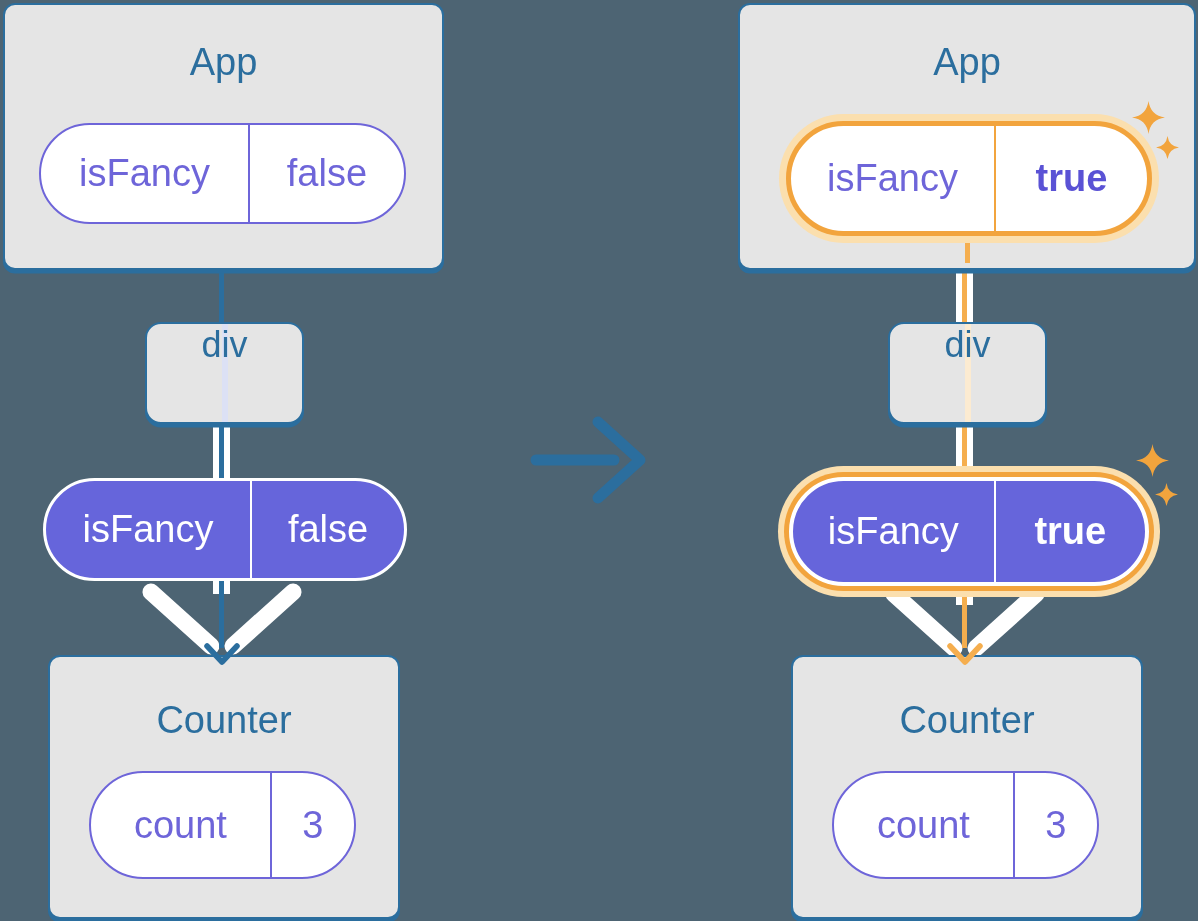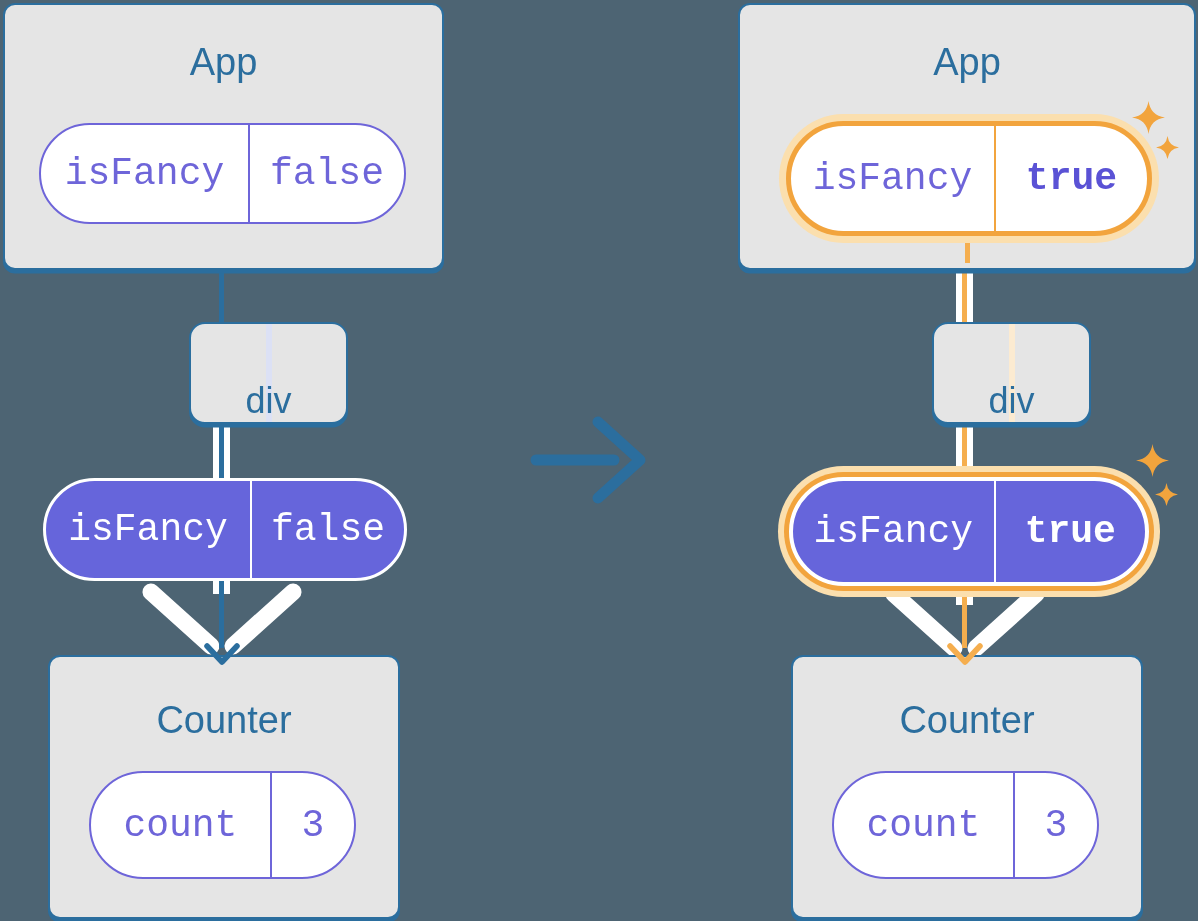--- a/index.html
+++ b/index.html
@@ -14,32 +14,32 @@
     --lavender:#DCE1F5;
     --cream:#FCEBD1;
   }
   html,body{margin:0;padding:0;background:var(--bg);}
   body{font-family:"Liberation Sans", sans-serif;}
   .canvas{position:relative;width:1198px;height:921px;background:var(--bg);overflow:hidden;}
 
   
   .card{position:absolute;background:#e5e5e5;border:2.5px solid var(--blue);
         border-radius:12px;box-shadow:0 3.5px 0 0 var(--blue);z-index:3;}
-  .node{border-radius:16px;display:flex;align-items:flex-end;justify-content:center;margin-left:44px;}
+  .node{border-radius:16px;display:flex;align-items:flex-start;justify-content:center;}
   .card-title{position:absolute;left:0;right:0;text-align:center;
               font-size:38px;color:var(--blue);z-index:1;}
   .node-label{font-size:36px;color:var(--blue);position:relative;z-index:1;}
   .thru{position:absolute;left:calc(50% - 3px);top:0;bottom:0;width:6px;z-index:0;}
   .thru.lav{background:var(--lavender);}
   .thru.cream{background:var(--cream);}
 
   
   .pill{position:absolute;display:flex;align-items:stretch;border-radius:70px;
         font-size:38px;z-index:3;}
-  .pill span{display:flex;align-items:center;justify-content:center;font-family:Liberation Mono, monospace;}
+  .pill span{display:flex;align-items:center;justify-content:center;}
   .pill .name{flex:0 0 57%;}
   .pill .value{flex:1;}
   .outline-pill{background:#fff;border:2px solid var(--purple-text);color:var(--purple-text);}
   .outline-pill .value{border-left:2px solid var(--purple-text);}
   .solid-pill{background:var(--purple);border:3px solid #fff;color:#fff;}
   .solid-pill .value{border-left:2.5px solid #fff;}
   .hl-outline{background:#fff;border:5px solid var(--orange);color:var(--purple-text);
               box-shadow:0 0 0 7px var(--glow);}
   .hl-outline .value{border-left:2px solid var(--orange);}
   .hl-solid{background:var(--purple);border:4px solid #fff;color:#fff;

